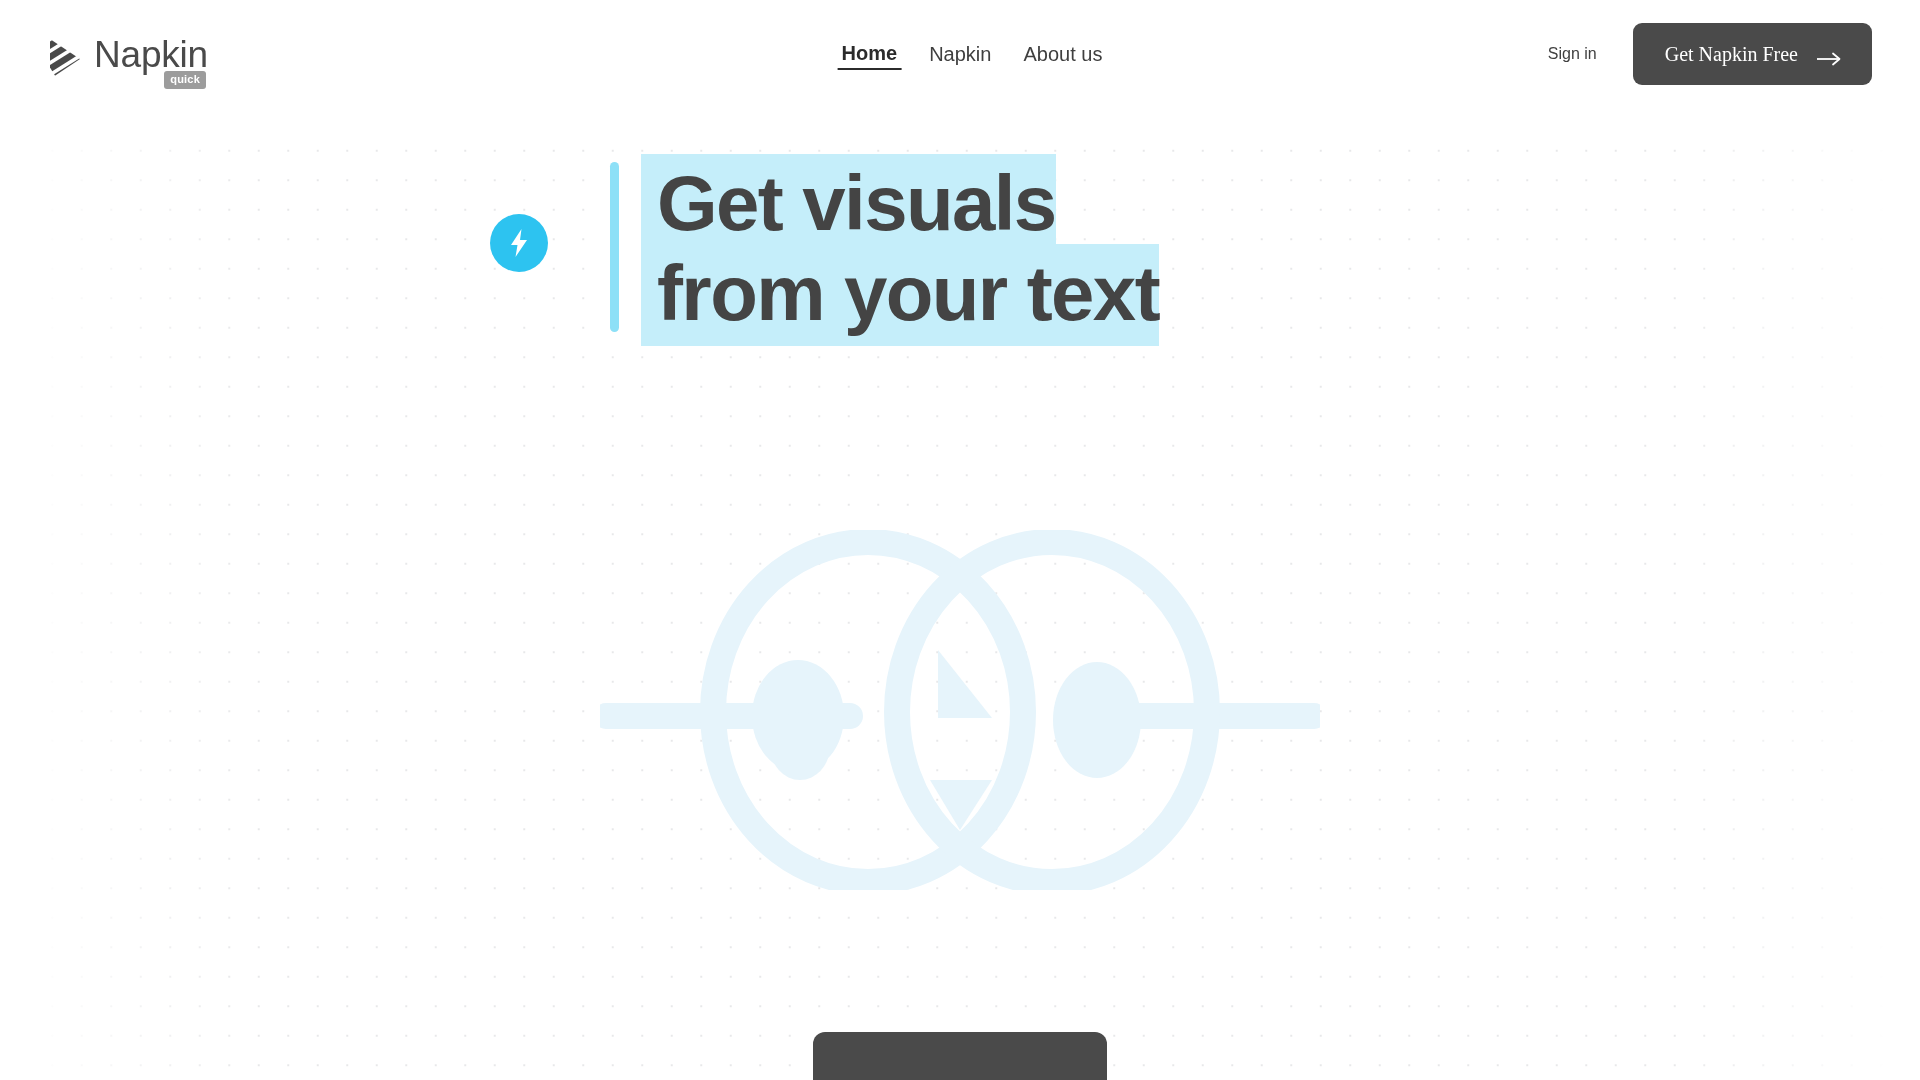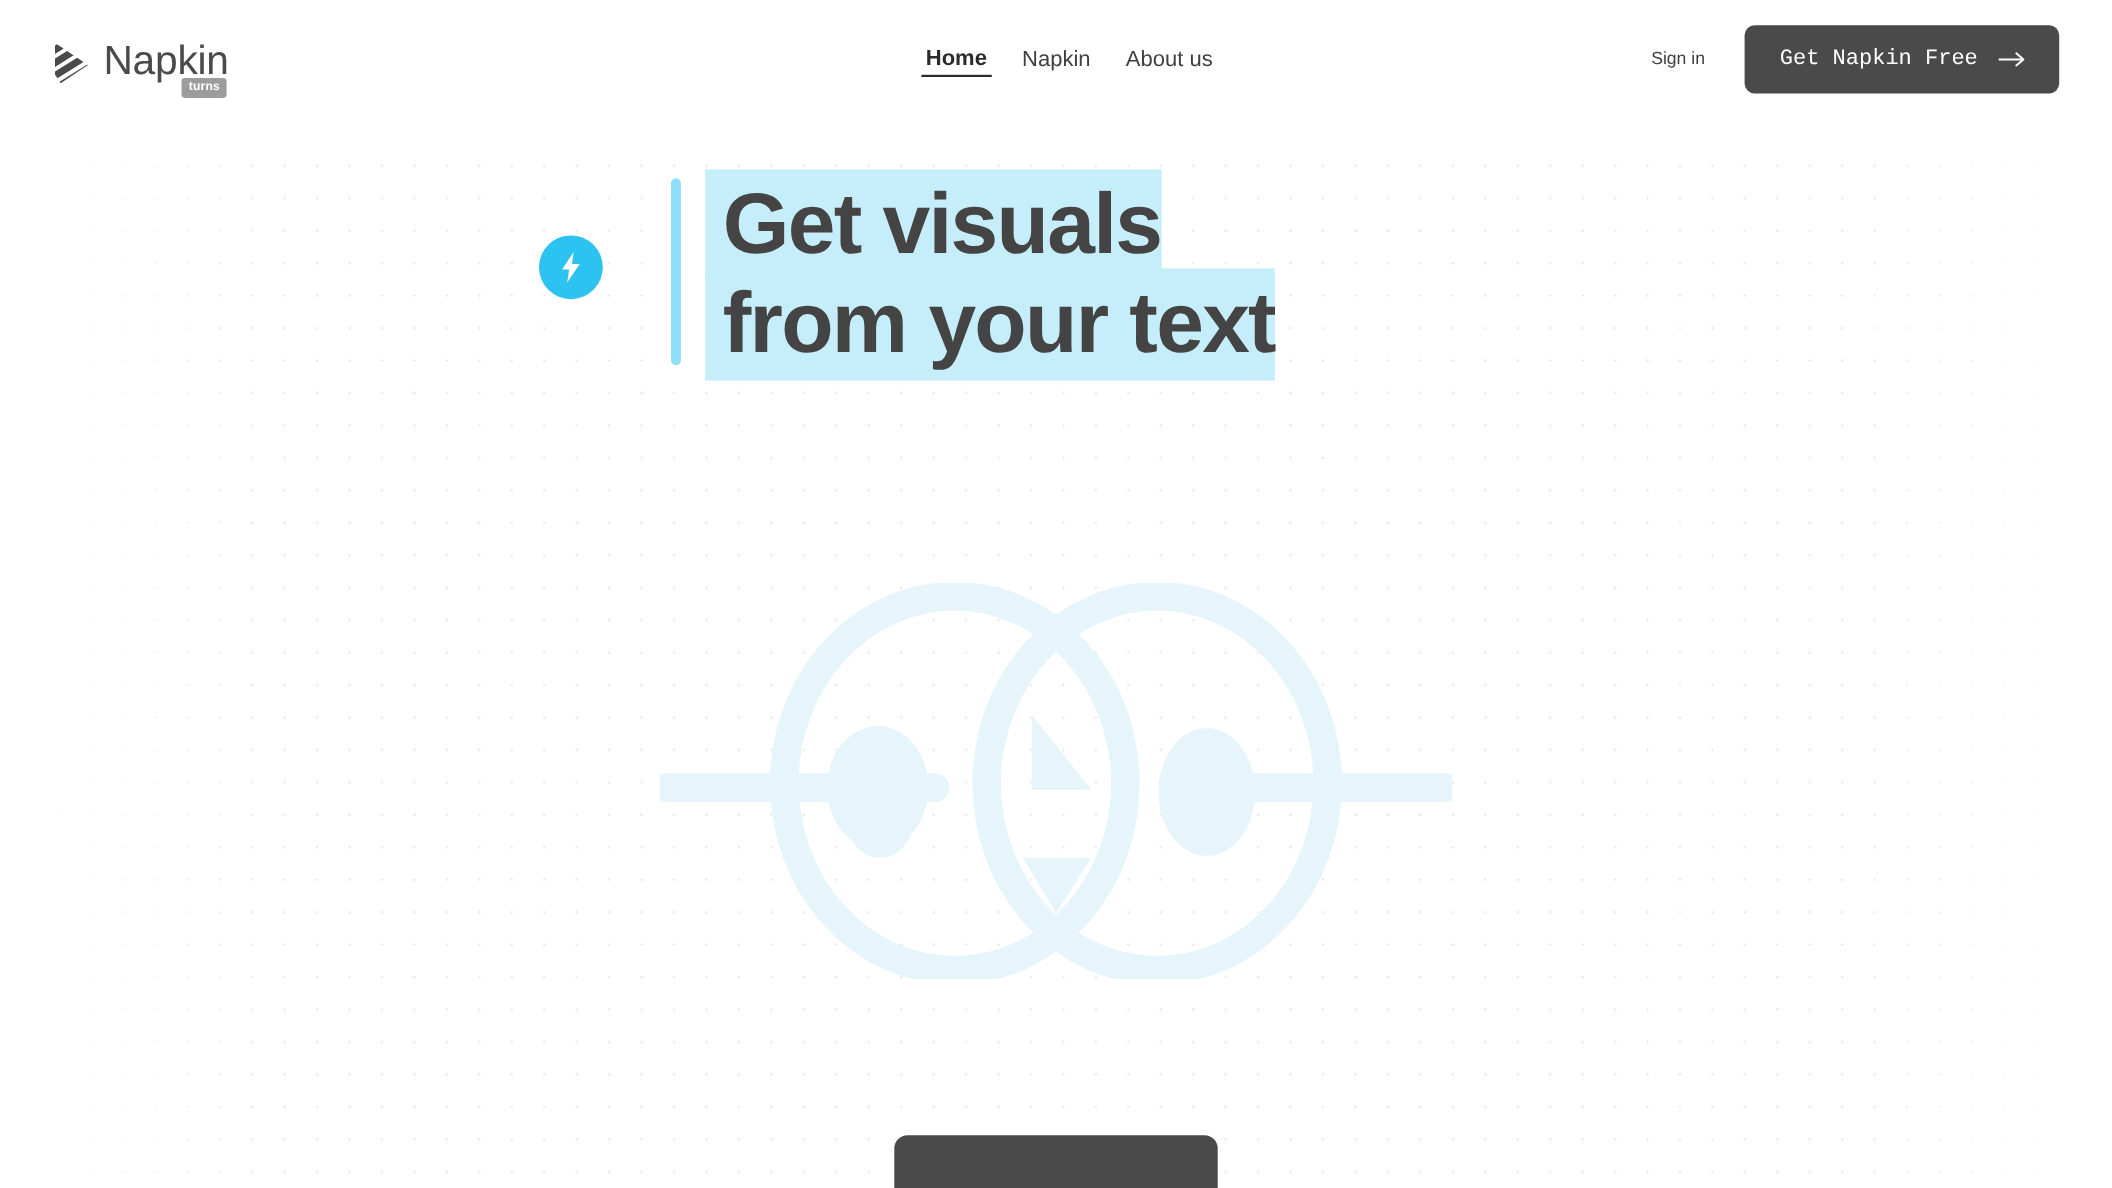--- a/index.html
+++ b/index.html
@@ -139,27 +139,27 @@
   }
   .signin-link {
     font-size: 16px;
     color: #3f3f3f;
     text-decoration: none;
     cursor: pointer;
     white-space: nowrap;
   }
   .cta-button {
     display: inline-flex;
-    align-items: center;
+    align-items: flex-end;
     gap: 18px;
     background: #4a4a4a;
     color: #ffffff;
     border: none;
     border-radius: 9px;
-    font-family: Liberation Mono, monospace;
+    font-family: Liberation Serif, serif;
     font-size: 20px;
     line-height: 24px;
     padding: 19px 30px 19px 32px;
     cursor: pointer;
     white-space: nowrap;
   }
   .cta-arrow { width: 26px; height: 14px; flex: 0 0 auto; }
   .cta-arrow svg { display: block; width: 100%; height: 100%; }
 
   
@@ -284,21 +284,21 @@
             <rect x="-14" y="4" width="64" height="6.4" transform="rotate(-32 0 0)"></rect>
             <rect x="-14" y="14" width="64" height="6.4" transform="rotate(-32 0 0)"></rect>
             <rect x="-14" y="24" width="64" height="6.4" transform="rotate(-32 0 0)"></rect>
             <rect x="-14" y="34" width="64" height="6.4" transform="rotate(-32 0 0)"></rect>
             <rect x="-14" y="44" width="64" height="6.4" transform="rotate(-32 0 0)"></rect>
           </g>
         </svg>
       </span>
       <span class="brand-text-wrap">
         <span class="brand-name">Napkin</span>
-        <span class="beta-badge">turns</span>
+        <span class="beta-badge">quick</span>
       </span>
     </div>
 
     <nav class="nav">
       <a class="nav-link active" href="#">Home</a>
       <a class="nav-link" href="#">Napkin</a>
       <a class="nav-link" href="#">About us</a>
     </nav>
 
     <div class="header-actions">

